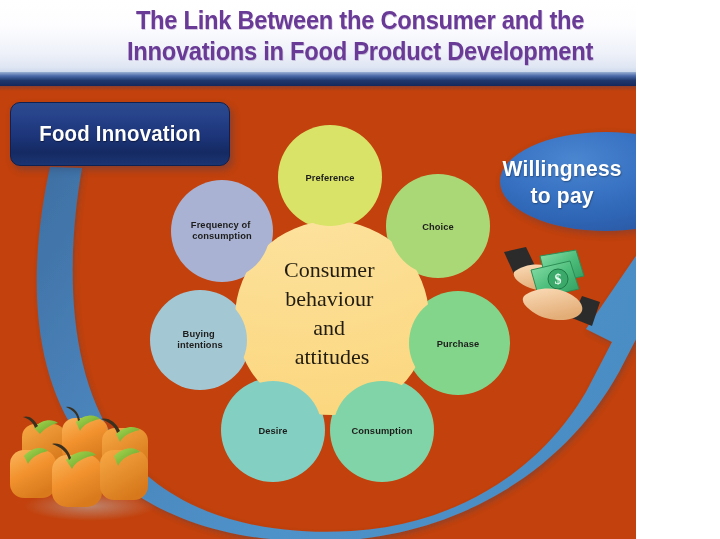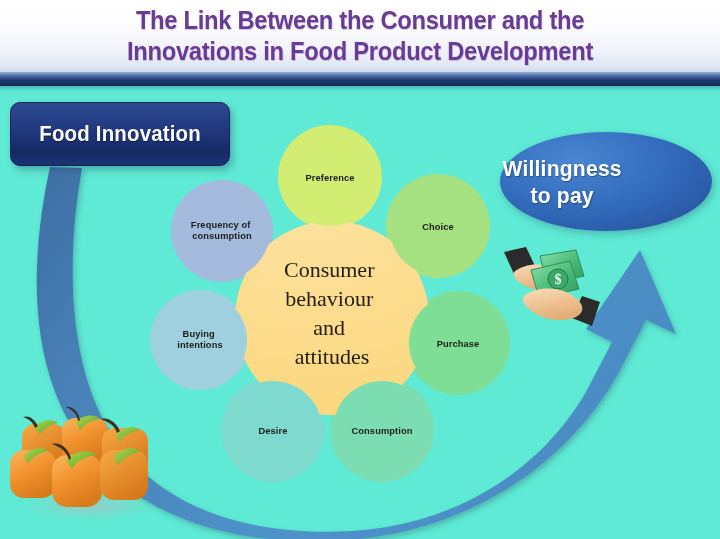--- a/index.html
+++ b/index.html
@@ -6,24 +6,24 @@
   html, body {
     margin: 0;
     padding: 0;
     background: #ffffff;
   }
   body {
     font-family: "Liberation Sans", sans-serif;
   }
   #stage {
     position: relative;
-    width: 720px;
+    width: 636px;
     height: 539px;
     overflow: hidden;
-    background: #5eead4;
+    background: #c2410c;
   }
 
   
   #header {
     position: absolute;
     left: 0;
     top: 0;
     width: 720px;
     height: 86px;
     background: linear-gradient(to bottom,

